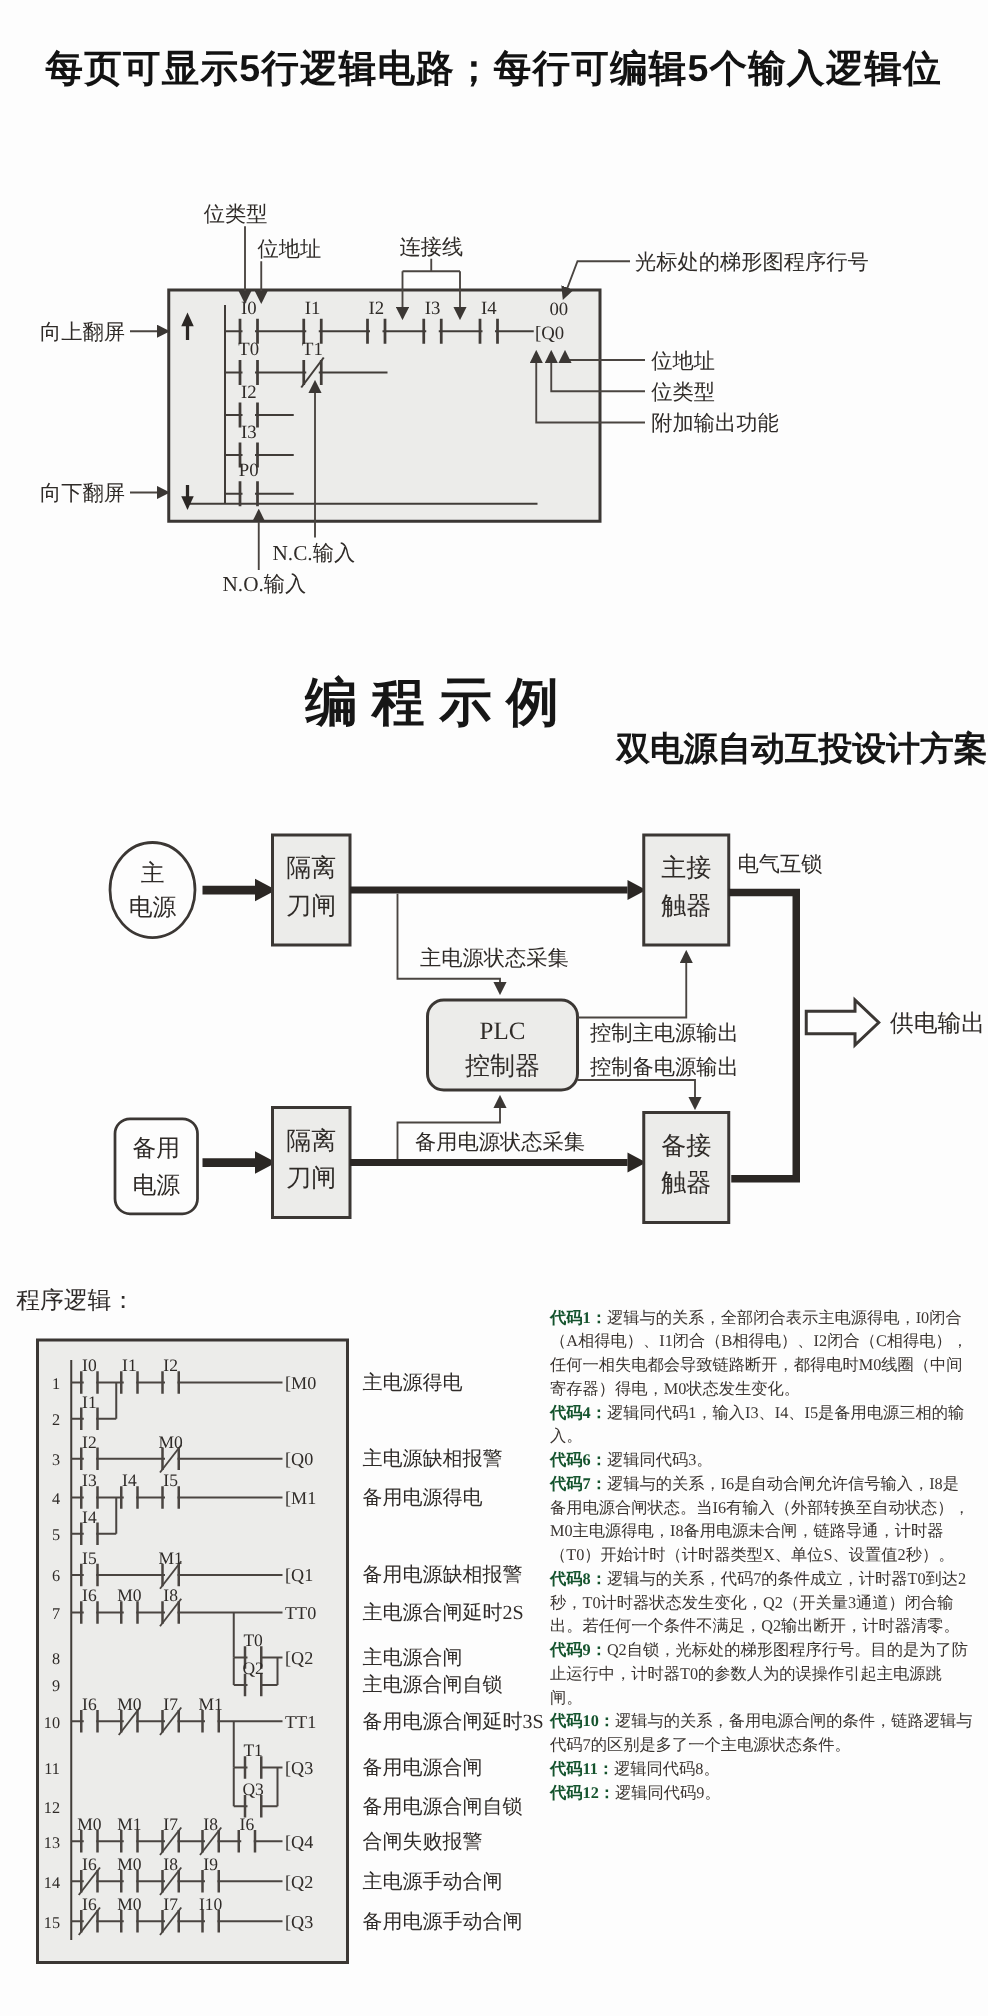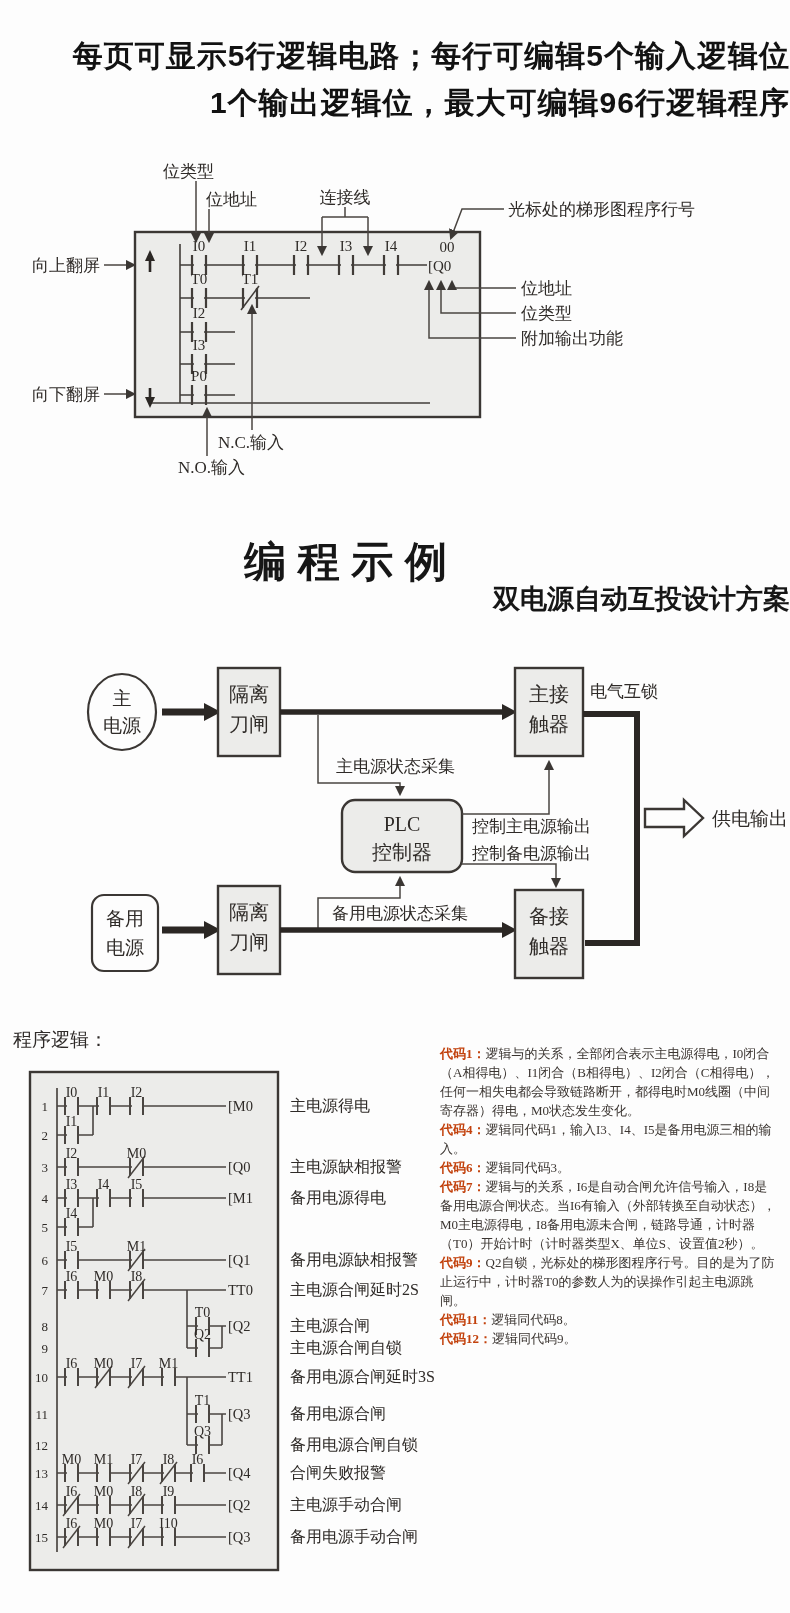--- a/index.html
+++ b/index.html
@@ -1,48 +1,47 @@
 <!DOCTYPE html>
 <html><head>
 <meta charset="utf-8">
 <style>
   html,body{margin:0;padding:0;background:#fdfdfd;}
   .page{position:relative;width:790px;height:1613px;background:#fdfdfd;overflow:hidden;
         font-family:"Liberation Sans",sans-serif;color:#1b1b1b;}
-  .top-title{position:absolute;top:32px;left:0;width:790px;text-align:right;
+  .top-title{position:absolute;top:32px;left:0;width:790px;text-align:center;
              font-weight:bold;font-size:30px;line-height:47px;color:#121212;letter-spacing:1px;}
   .h-main{position:absolute;top:534px;left:0;width:691px;text-align:center;
           font-weight:bold;font-size:42px;color:#161616;}
   .h-sub{position:absolute;top:581px;left:0;width:790px;text-align:right;
          font-weight:bold;font-size:27px;color:#161616;}
   .prog-label{position:absolute;left:13px;top:1027px;font-family:"Liberation Serif",serif;
               font-size:19px;color:#2e2a28;}
   svg{position:absolute;left:0;}
   #fig1{top:148px;} #fig2{top:648px;} #prog-ladder{top:1060px;}
   svg text{font-family:"Liberation Serif",serif;fill:#2f2b28;}
   .ann{font-size:17px;} .lad{font-size:15px;}
   .blk{font-size:20px;} .blk2{font-size:19px;}
   .wire{stroke:#413c38;stroke-width:1.6;fill:none;}
   .thin{stroke:#4a4541;stroke-width:1.5;fill:none;}
   .thick{stroke:#2b2724;stroke-width:6;fill:none;}
   .bar{stroke:#413c38;stroke-width:2.2;}
   .boxy{fill:#ececea;stroke:#3b3734;stroke-width:2.4;}
   .code-notes{position:absolute;left:440px;top:1044px;width:338px;
               font-family:"Liberation Serif",serif;font-size:13px;line-height:19px;color:#3a3430;}
   .code-notes p{margin:0;}
-  .code-tag{font-weight:bold;color:#c2410c;}
+  .code-tag{font-weight:bold;color:#14532d;}
 </style>
 </head>
 <body>
 
 <div class="page">
 
   <div class="top-title">
     <div>每页可显示5行逻辑电路；每行可编辑5个输入逻辑位</div>
-    <div>1个输出逻辑位，最大可编辑96行逻辑程序</div>
   </div>
 
   <svg id="fig1" width="790" height="335" viewBox="0 0 790 335">
     <defs>
       <marker id="ah" viewBox="0 0 10 10" refX="8" refY="5" markerWidth="7" markerHeight="7" orient="auto">
         <path d="M0,0 L10,5 L0,10 Z" fill="#3b3734"></path>
       </marker>
     </defs>
 
     <rect class="boxy" x="135" y="84" width="345" height="185"></rect>
@@ -443,17 +442,19 @@
       <text x="168.5" y="468" font-size="14" text-anchor="middle">I10</text>
       <text x="228" y="482" font-size="14.5" text-anchor="start">[Q3</text>
       <text x="290" y="482" font-size="16" text-anchor="start">备用电源手动合闸</text>
     </svg>
 
   <div class="code-notes">
       <p><b class="code-tag">代码1：</b><span>逻辑与的关系，全部闭合表示主电源得电，I0闭合（A相得电）、I1闭合（B相得电）、I2闭合（C相得电），任何一相失电都会导致链路断开，都得电时M0线圈（中间寄存器）得电，M0状态发生变化。</span></p>
       <p><b class="code-tag">代码4：</b><span>逻辑同代码1，输入I3、I4、I5是备用电源三相的输入。</span></p>
       <p><b class="code-tag">代码6：</b><span>逻辑同代码3。</span></p>
       <p><b class="code-tag">代码7：</b><span>逻辑与的关系，I6是自动合闸允许信号输入，I8是备用电源合闸状态。当I6有输入（外部转换至自动状态），M0主电源得电，I8备用电源未合闸，链路导通，计时器（T0）开始计时（计时器类型X、单位S、设置值2秒）。</span></p>
+      <p><b class="code-tag">代码8：</b><span>逻辑与的关系，代码7的条件成立，计时器T0到达2秒，T0计时器状态发生变化，Q2（开关量3通道）闭合输出。若任何一个条件不满足，Q2输出断开，计时器清零。</span></p>
       <p><b class="code-tag">代码9：</b><span>Q2自锁，光标处的梯形图程序行号。目的是为了防止运行中，计时器T0的参数人为的误操作引起主电源跳闸。</span></p>
+      <p><b class="code-tag">代码10：</b><span>逻辑与的关系，备用电源合闸的条件，链路逻辑与代码7的区别是多了一个主电源状态条件。</span></p>
       <p><b class="code-tag">代码11：</b><span>逻辑同代码8。</span></p>
       <p><b class="code-tag">代码12：</b><span>逻辑同代码9。</span></p>
     </div>
 </div>
 
 </body></html>

